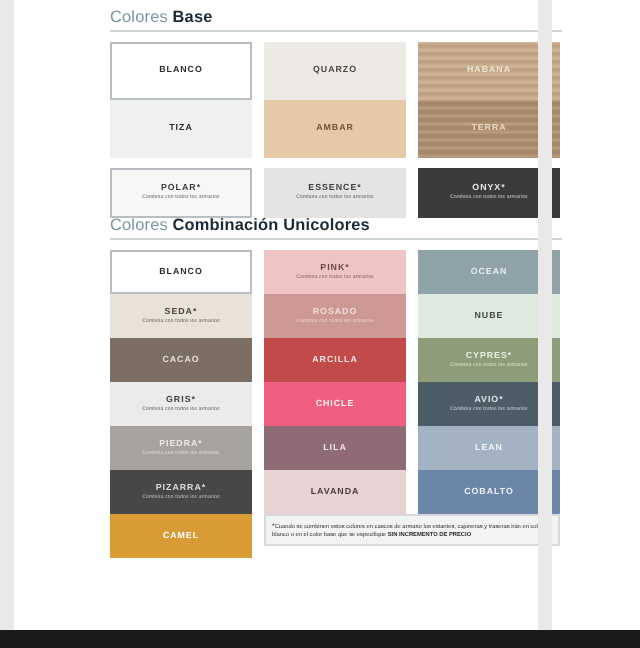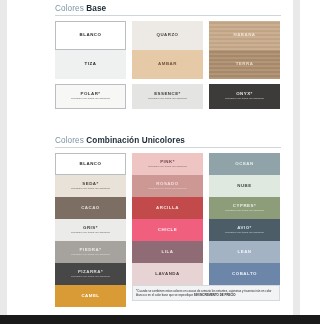--- a/index.html
+++ b/index.html
@@ -3,21 +3,21 @@
 <meta charset="utf-8">
 <style>
   html,body{margin:0;padding:0;}
   body{
     width:320px;height:324px;overflow:hidden;
     background:#ffffff;
     font-family:"Liberation Sans","DejaVu Sans",sans-serif;
     -webkit-font-smoothing:antialiased;
   }
   .page{
-    position:relative;width:300px;height:324px;
+    position:relative;width:276px;height:324px;
     background:#fdfdfd;
     box-sizing:border-box;
     padding:0;
   }
   
   .page:before{
     content:"";position:absolute;left:0;top:0;width:7px;height:324px;
     background:#e9e9e9;
   }
   .page:after{
@@ -96,21 +96,21 @@
   #sec-base{left:48px;top:4px;}
   #sec-base .swbox{margin-top:5px;}
   #sec-base .sw{height:29px;}
 
   
   #sec-comb{left:48px;top:79px;}
   #sec-comb .swbox{margin-top:5px;}
   #sec-comb .sw{height:25px;}
 
   
-  #sec-uni{left:48px;top:136px;}
+  #sec-uni{left:48px;top:108px;}
   #sec-uni .swbox{margin-top:5px;}
   #sec-uni .sw{height:22px;}
 
   .note{
     width:148px;
     box-sizing:border-box;
     background:#f2f3f5;
     border:1px solid #d6d9dd;
     padding:2.5px 3px;
     font-size:2.9px;

